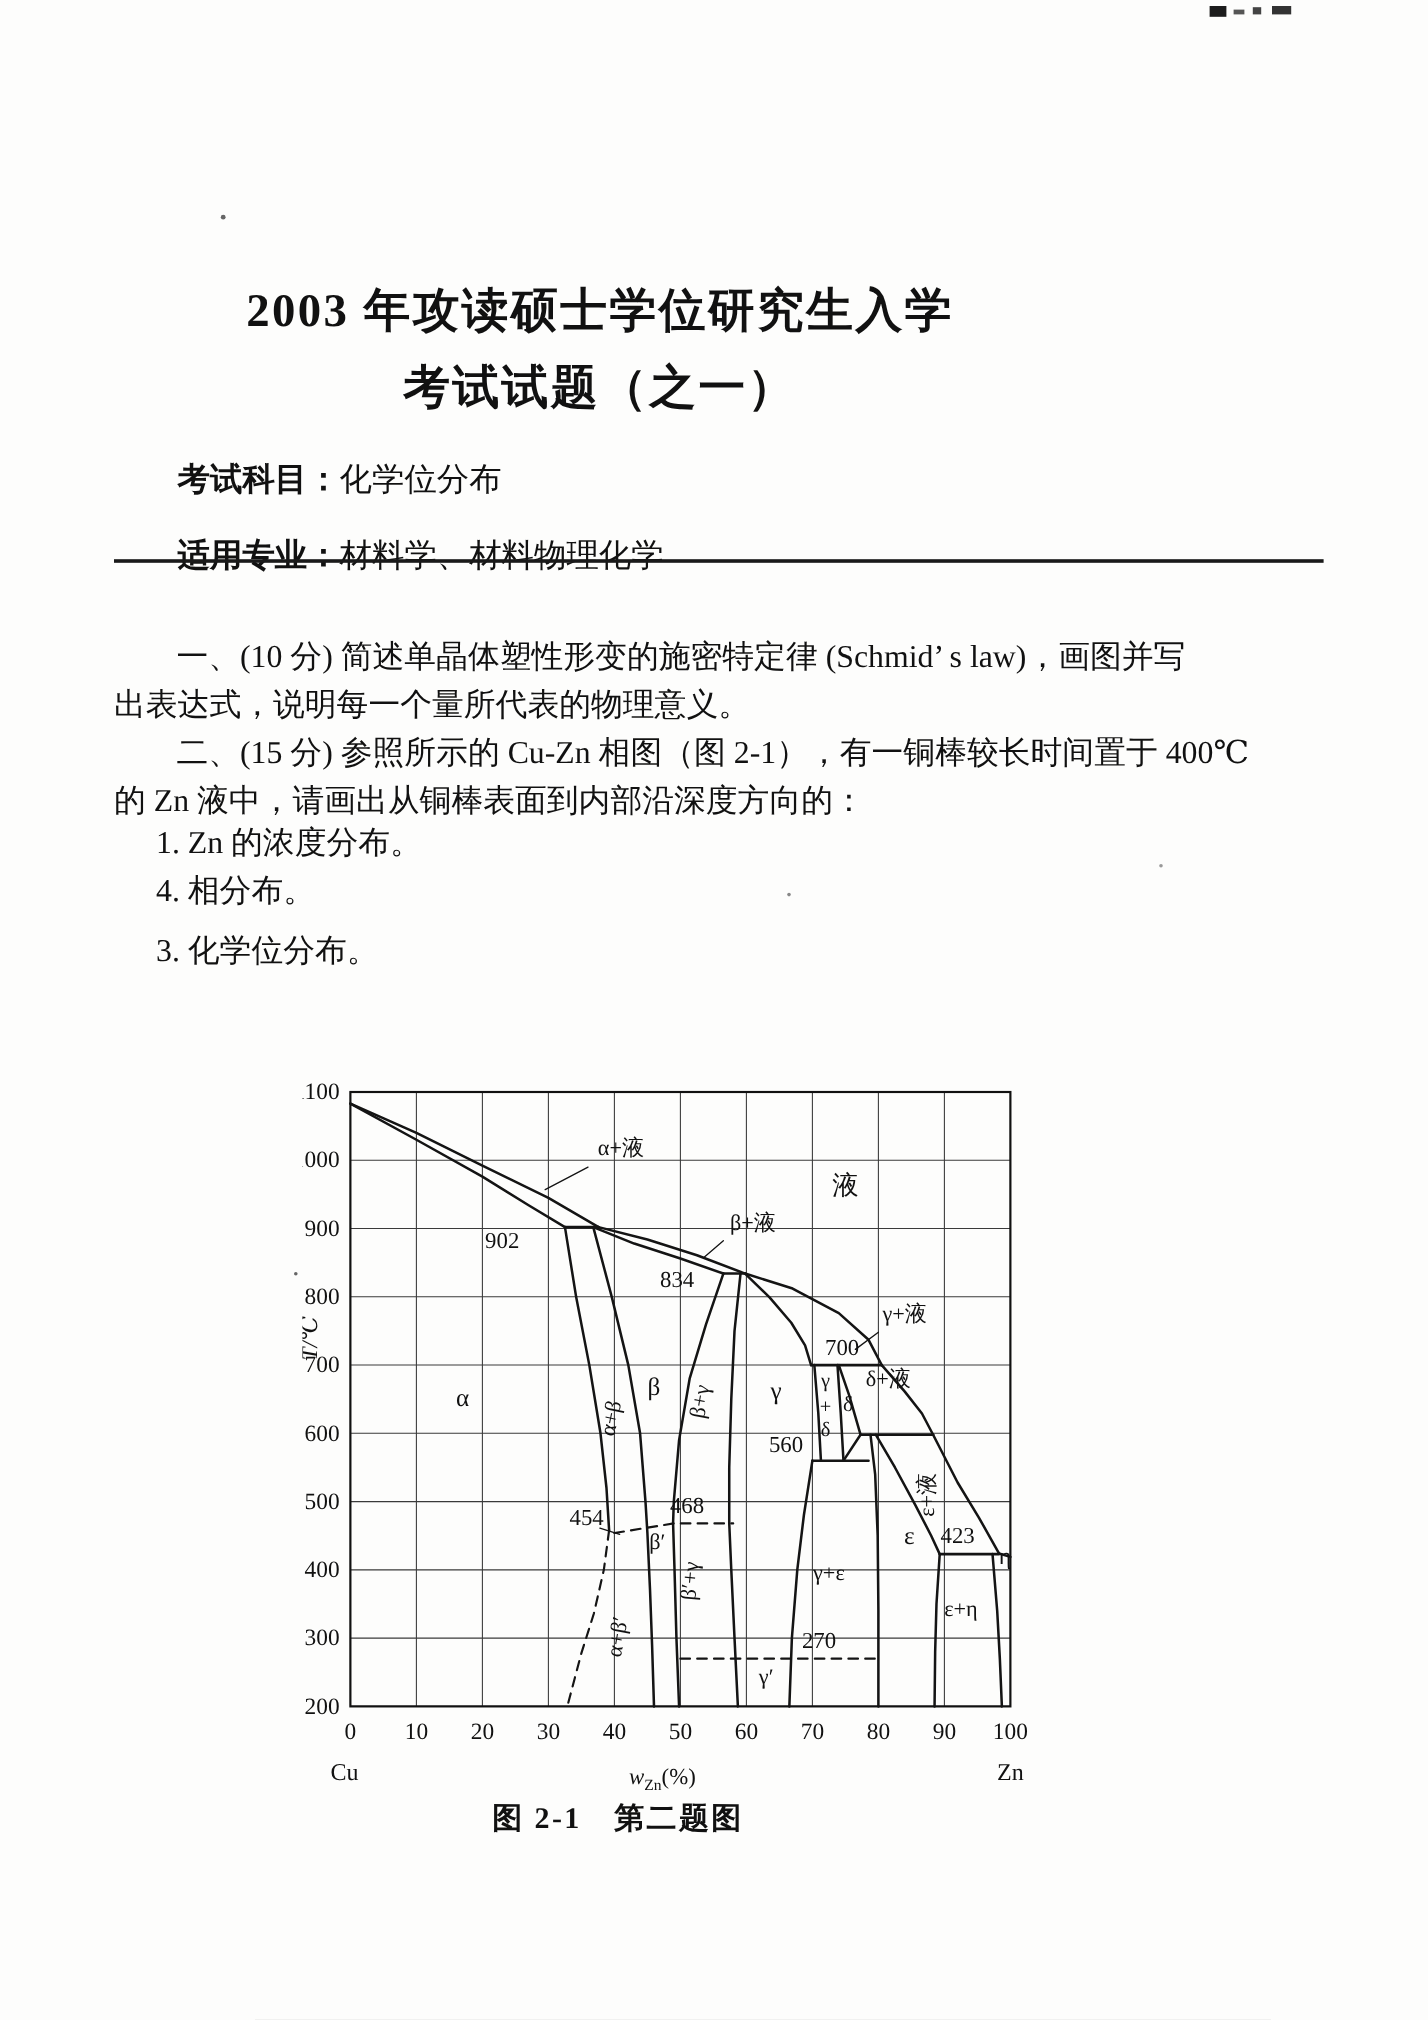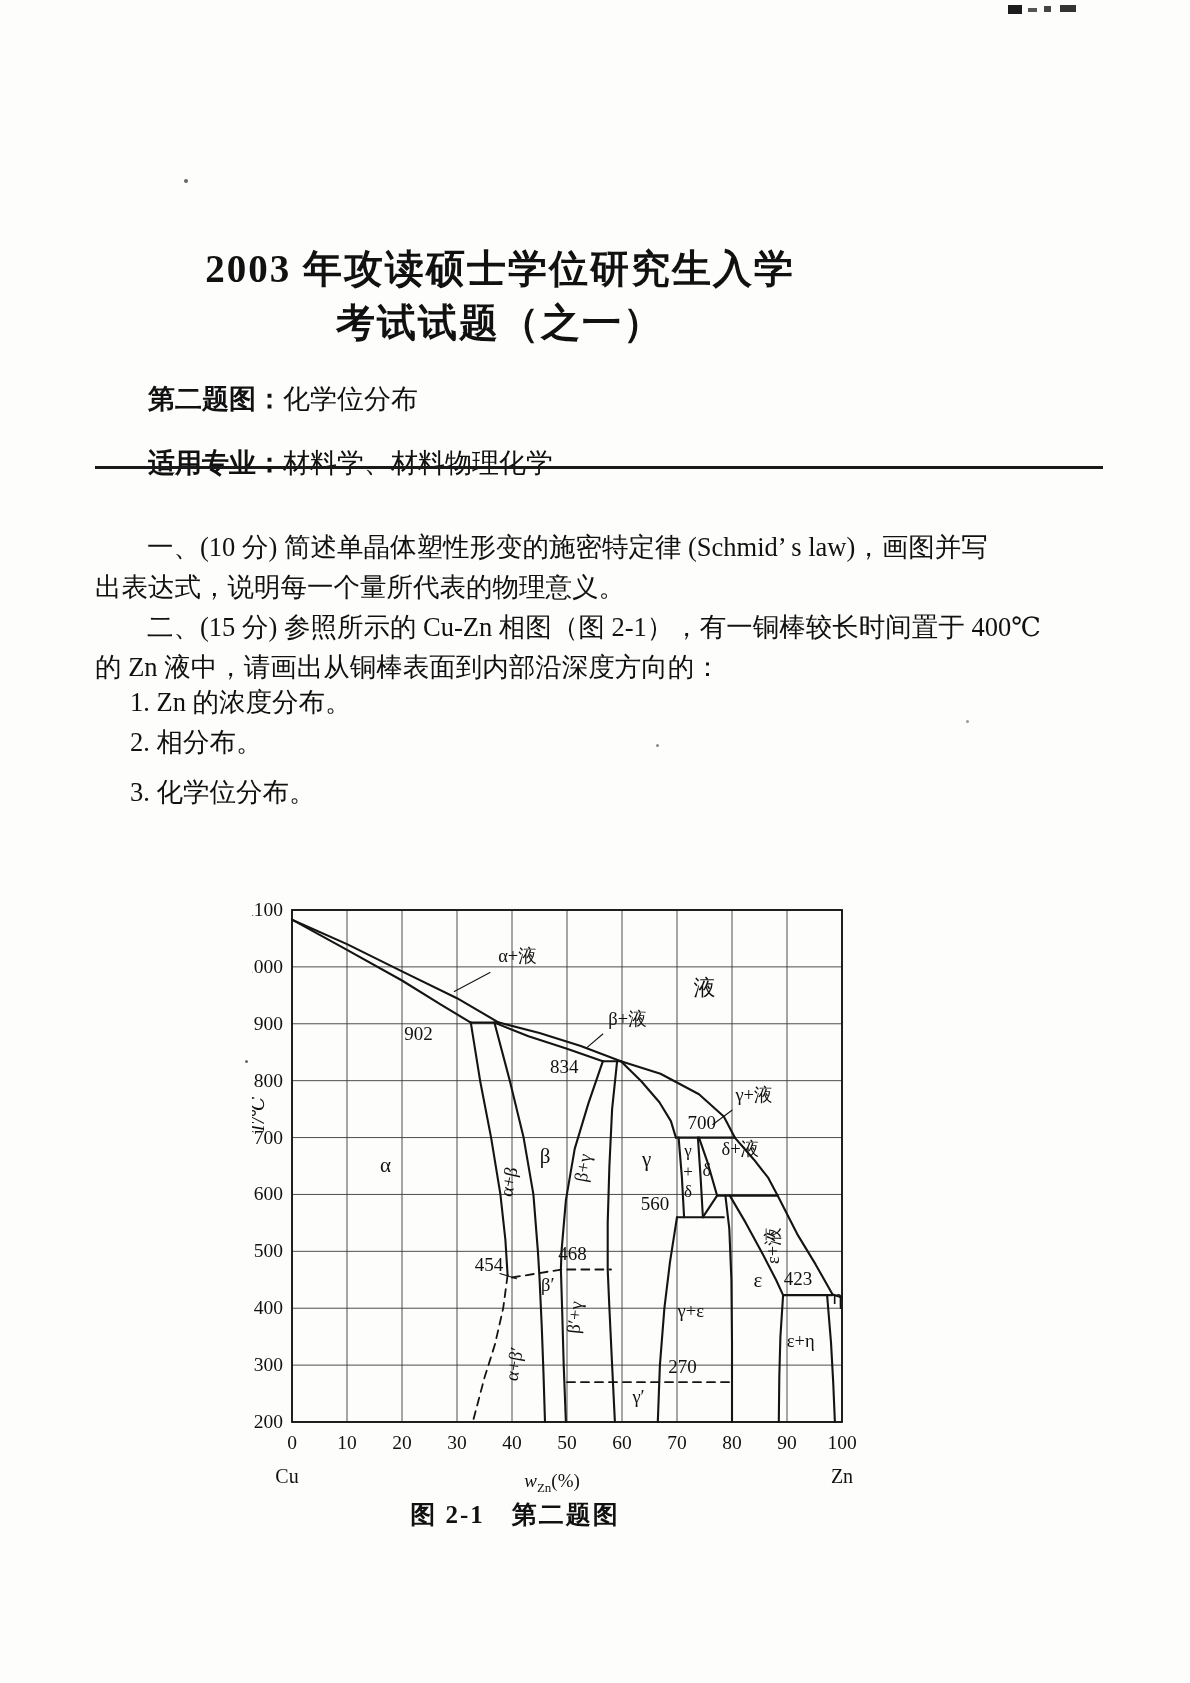--- a/index.html
+++ b/index.html
@@ -4,21 +4,21 @@
 <style>
   html,body{margin:0;padding:0;background:#e8e8e8;}
   .page{
     position:relative; width:1190px; height:1683px; margin:0 auto;
     background:#fdfdfc; overflow:hidden;
     font-family:"Liberation Serif","DejaVu Serif",serif; color:#111;
   }
   .abs{position:absolute; white-space:nowrap;}
   .title{left:95px; width:810px; text-align:center; font-weight:bold; letter-spacing:2px;}
   .t1{top:184px; font-size:36px; letter-spacing:10px;}
-  .t2{top:242px; font-size:39px;}
+  .t2{top:232px; font-size:39px;}
   .t3{top:296px; font-size:39px;}
   .meta{left:148px; font-size:27px;}
   .meta .lab{font-weight:bold;}
   .rule{left:95px; top:466px; width:1008px; height:3px; background:#1a1a1a;}
   .bodyline{font-size:26.5px; line-height:32px;}
   .caption{left:95px; top:1498px; width:840px; text-align:center; font-size:25px; font-weight:600; letter-spacing:2px;font-family:Liberation Serif, serif;}
   .smudge{left:1008px; top:3px; width:86px; height:14px;}
   .smudge i{position:absolute; background:#1c1c1c; display:block;}
   .smudge i:nth-child(1){left:0; top:2px; width:14px; height:9px;}
   .smudge i:nth-child(2){left:20px; top:5px; width:9px; height:4px; background:#555;}
@@ -40,34 +40,34 @@
     </div>
   <div class="abs dot" style="left:184px;top:179px;width:4px;height:4px;"></div>
   <div class="abs dot" style="left:245px;top:1060px;width:3px;height:3px;"></div>
   <div class="abs dot" style="left:966px;top:720px;width:3px;height:3px;background:#999;"></div>
   <div class="abs dot" style="left:656px;top:744px;width:3px;height:3px;background:#888;"></div>
 
   <div class="abs title t2">2003 年攻读硕士学位研究生入学</div>
   <div class="abs title t3">考试试题（之一）</div>
 
   <div class="abs meta" style="top:381px;">
-    <span class="lab">第二题图：</span><span>化学位分布</span>
+    <span class="lab">考试科目：</span><span>化学位分布</span>
   </div>
   <div class="abs meta" style="top:445px;text-align:right;">
     <span class="lab">适用专业：</span><span>材料学、材料物理化学</span>
   </div>
 
   <div class="abs rule"></div>
 
   <div class="abs bodyline" style="left:147px;top:531px;">一、(10 分) 简述单晶体塑性形变的施密特定律 (Schmid’ s law)，画图并写</div>
   <div class="abs bodyline" style="left:95px;top:571px;">出表达式，说明每一个量所代表的物理意义。</div>
   <div class="abs bodyline" style="left:147px;top:611px;">二、(15 分) 参照所示的 Cu-Zn 相图（图 2-1），有一铜棒较长时间置于 400℃</div>
   <div class="abs bodyline" style="left:95px;top:651px;">的 Zn 液中，请画出从铜棒表面到内部沿深度方向的：</div>
   <div class="abs bodyline" style="left:130px;top:686px;">1. Zn 的浓度分布。</div>
-  <div class="abs bodyline" style="left:130px;top:726px;">2. 相分布。</div>
+  <div class="abs bodyline" style="left:130px;top:726px;">4. 相分布。</div>
   <div class="abs bodyline" style="left:130px;top:776px;">3. 化学位分布。</div>
 
   <svg id="phase-svg" class="abs" style="left:252px;top:890px;" width="660" height="610">
       <line x1="40" y1="20" x2="40" y2="532" stroke="#3a3a3a" stroke-width="0.9"></line>
       <line x1="95" y1="20" x2="95" y2="532" stroke="#3a3a3a" stroke-width="0.9"></line>
       <line x1="150" y1="20" x2="150" y2="532" stroke="#3a3a3a" stroke-width="0.9"></line>
       <line x1="205" y1="20" x2="205" y2="532" stroke="#3a3a3a" stroke-width="0.9"></line>
       <line x1="260" y1="20" x2="260" y2="532" stroke="#3a3a3a" stroke-width="0.9"></line>
       <line x1="315" y1="20" x2="315" y2="532" stroke="#3a3a3a" stroke-width="0.9"></line>
       <line x1="370" y1="20" x2="370" y2="532" stroke="#3a3a3a" stroke-width="0.9"></line>

